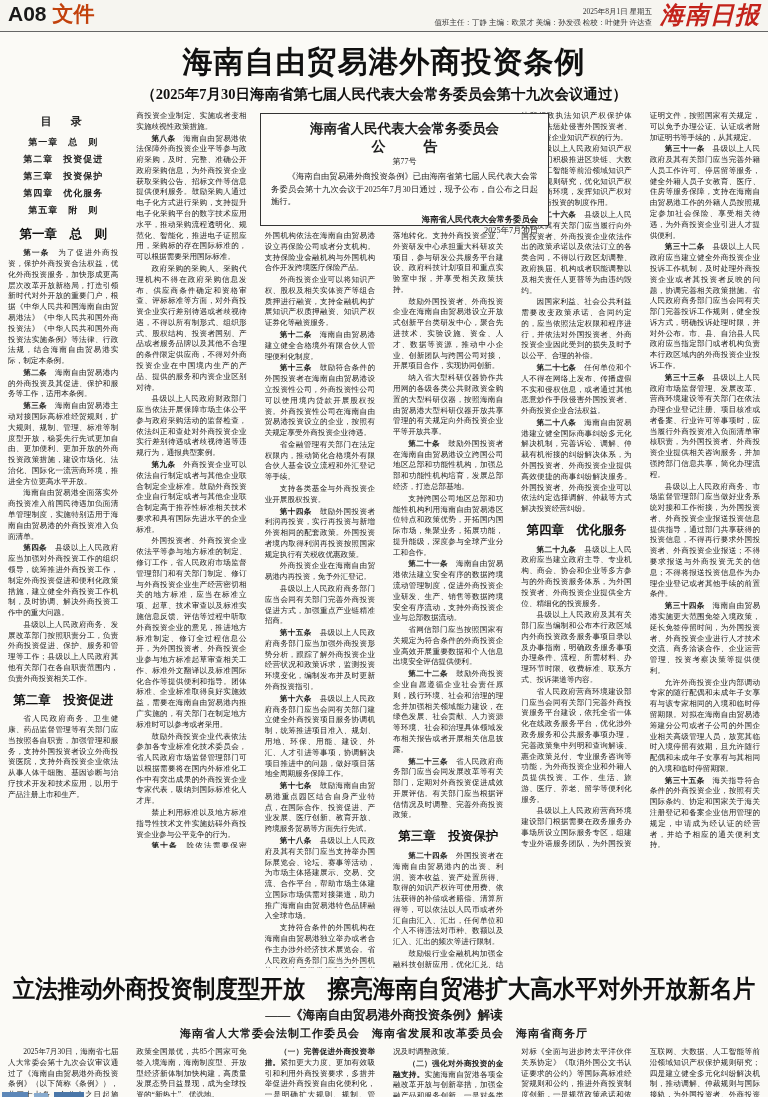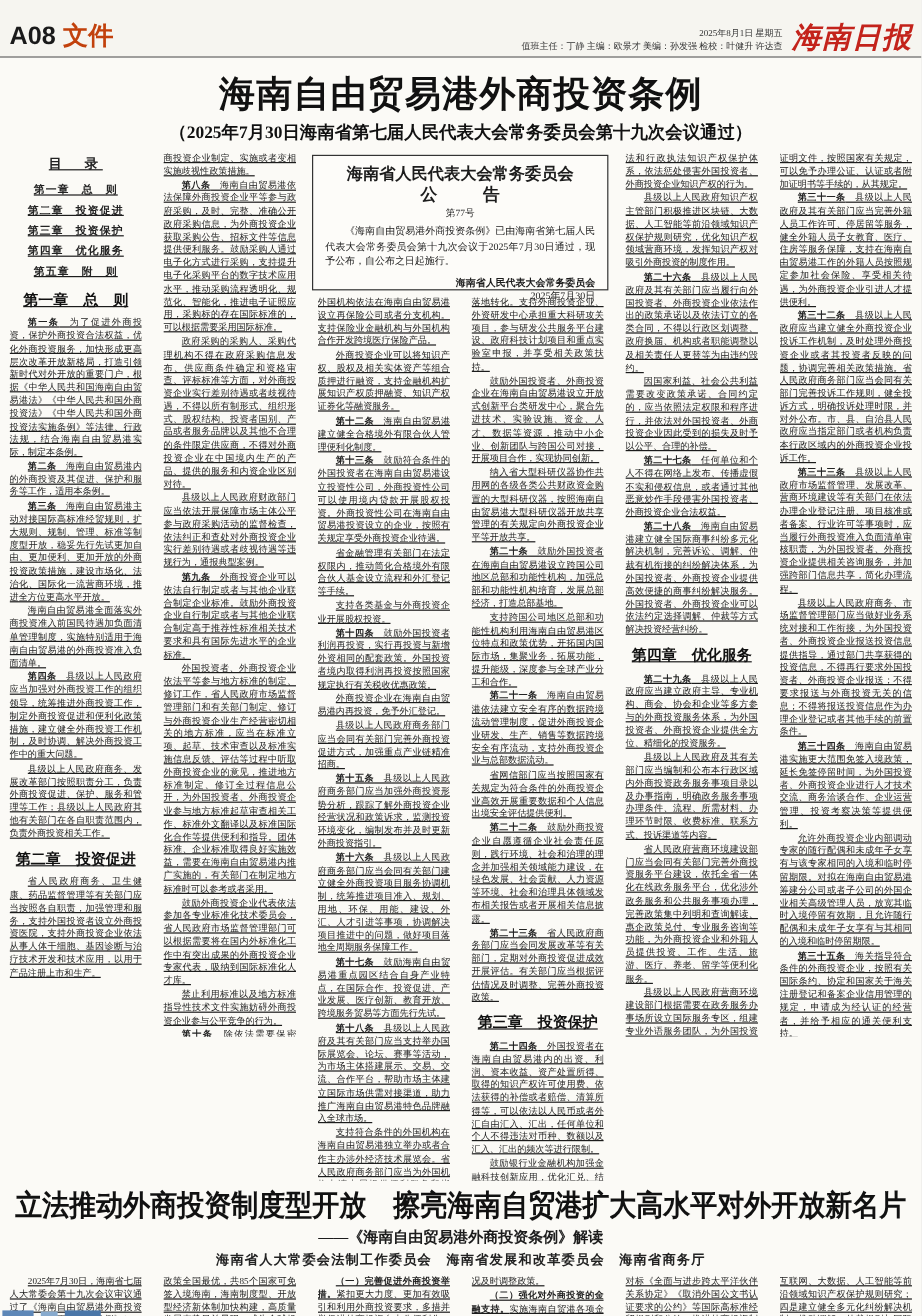--- a/index.html
+++ b/index.html
@@ -1,46 +1,46 @@
 <!DOCTYPE html>
 <html><head>
 <meta charset="utf-8">
 <style>
   html,body{margin:0;padding:0;background:#e8e8e4;}
   .page{position:relative;width:768px;height:1097px;margin:0 auto;background:#fbfaf6;overflow:hidden;
         font-family:"Liberation Serif","DejaVu Serif",serif;color:#1c1c1c;}
   
   .masthead{display:flex;justify-content:space-between;align-items:flex-end;
-            padding:16px 8px 3px;border-bottom:1px solid #666;background:#f6f5f0;}
+            padding:0 8px 3px;border-bottom:1px solid #666;background:#f6f5f0;}
   .mh-left{display:flex;align-items:baseline;gap:6px;}
   .mh-page{font-family:"Liberation Sans","DejaVu Sans",sans-serif;font-weight:bold;font-size:21px;color:#1a1a1a;}
   .mh-section{font-family:"Liberation Sans","DejaVu Sans",sans-serif;font-weight:bold;font-size:21px;color:#c2410c;text-align:right;}
   .mh-right{display:flex;align-items:flex-end;gap:8px;}
   .mh-meta{text-align:right;font-size:7.5px;line-height:1.5;color:#333;}
   .mh-logo{font-family:"DejaVu Serif","Liberation Serif",serif;font-style:italic;font-weight:bold;
            font-size:24px;color:#c3231b;line-height:1;padding-bottom:1px;letter-spacing:1px;}
   
   .reg-title{font-family:"Liberation Sans","DejaVu Sans",sans-serif;font-weight:bold;font-size:30px;
              text-align:center;margin:10px 0 2px;letter-spacing:1px;color:#111;}
   .reg-subtitle{font-size:14.5px;font-weight:bold;text-align:center;margin:0 0 7px;color:#111;}
   
   .reg-wrap{position:relative;padding:0 8px;}
-  .cols{display:flex;gap:18px;text-decoration:underline;}
+  .cols{display:flex;gap:18px;}
   .col{flex:1 1 0;height:737px;overflow:hidden;font-size:7.6px;line-height:1.42;text-align:justify;color:#222;}
   .col.has-box{padding-top:120px;}
   .blk{margin:0 0 1px;}
   .blk.para{text-indent:2em;}
   .blk.cont{text-indent:0;}
   .blk b{font-weight:bold;}
   .blk.chapter{font-family:"Liberation Sans","DejaVu Sans",sans-serif;font-weight:bold;font-size:12.5px;
                text-align:center;text-indent:0;margin:7px 0 5px;color:#111;}
   .blk.toc-title{font-size:11px;font-weight:bold;text-align:center;text-indent:0;margin:3px 0 4px;letter-spacing:4px;}
   .blk.toc-item{font-size:9px;font-weight:bold;text-align:center;text-indent:0;line-height:1.8;letter-spacing:1px;}
   
-  .ann-box{position:absolute;top:2px;left:260px;width:247px;height:113px;background:#fdfcf9;
+  .ann-box{position:absolute;top:2px;left:260px;width:289px;height:113px;background:#fdfcf9;
            border:1px solid #333;box-sizing:border-box;padding:7px 10px 5px;}
   .ann-org{font-family:"Liberation Sans","DejaVu Sans",sans-serif;font-size:13.5px;font-weight:bold;text-align:center;line-height:1.2;}
   .ann-title{font-family:"Liberation Sans","DejaVu Sans",sans-serif;font-size:14px;font-weight:bold;text-align:center;letter-spacing:12px;text-indent:12px;line-height:1.3;}
   .ann-no{font-size:8px;text-align:center;margin:1px 0 4px;}
   .ann-body{font-size:8.3px;line-height:1.5;text-align:justify;text-indent:2em;}
   .ann-sign{font-size:8.3px;text-align:right;margin-top:5px;font-weight:bold;}
   .ann-date{font-size:8.3px;text-align:right;}
   
   .int-head{margin-top:5px;}
   .int-headline{font-family:"Liberation Sans","DejaVu Sans",sans-serif;font-weight:bold;font-size:22.5px;

